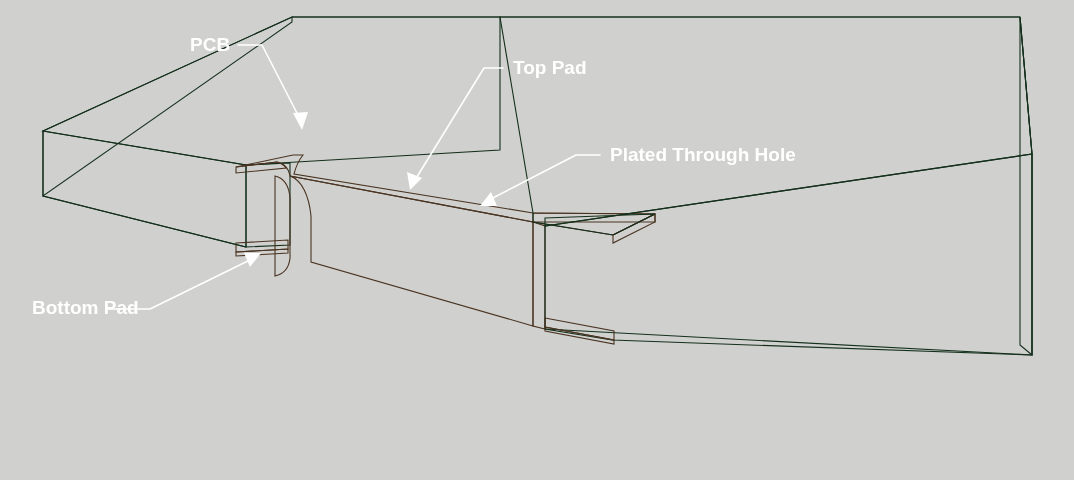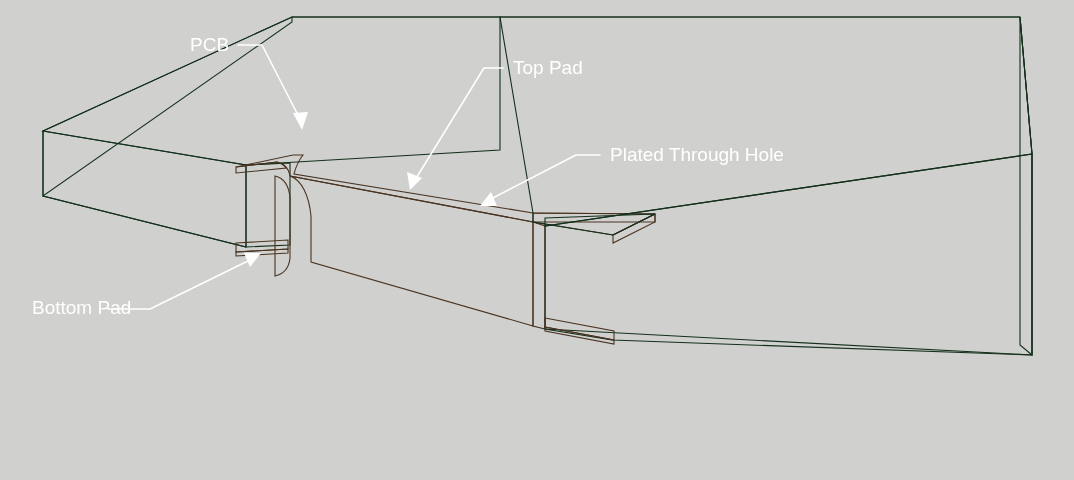--- a/index.html
+++ b/index.html
@@ -12,20 +12,21 @@
     width: 1074px;
     height: 480px;
     overflow: hidden;
     font-family: "Liberation Sans", sans-serif;
   }
   #stage {
     position: relative;
     width: 1074px;
     height: 480px;
     background: #d0d0ce;
+    font-weight: bold;
   }
   svg.scene {
     position: absolute;
     left: 0;
     top: 0;
     width: 1074px;
     height: 480px;
     display: block;
   }
   .lbl {

